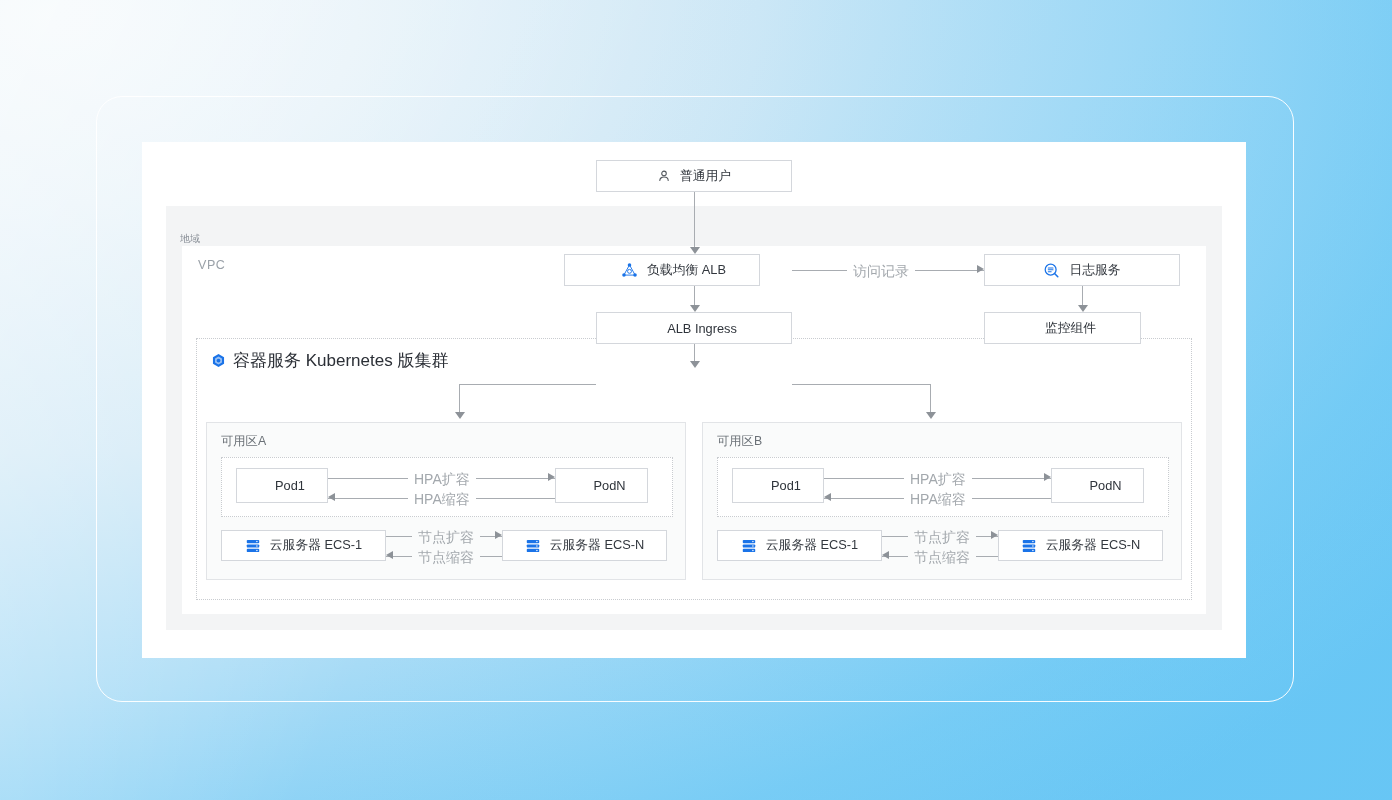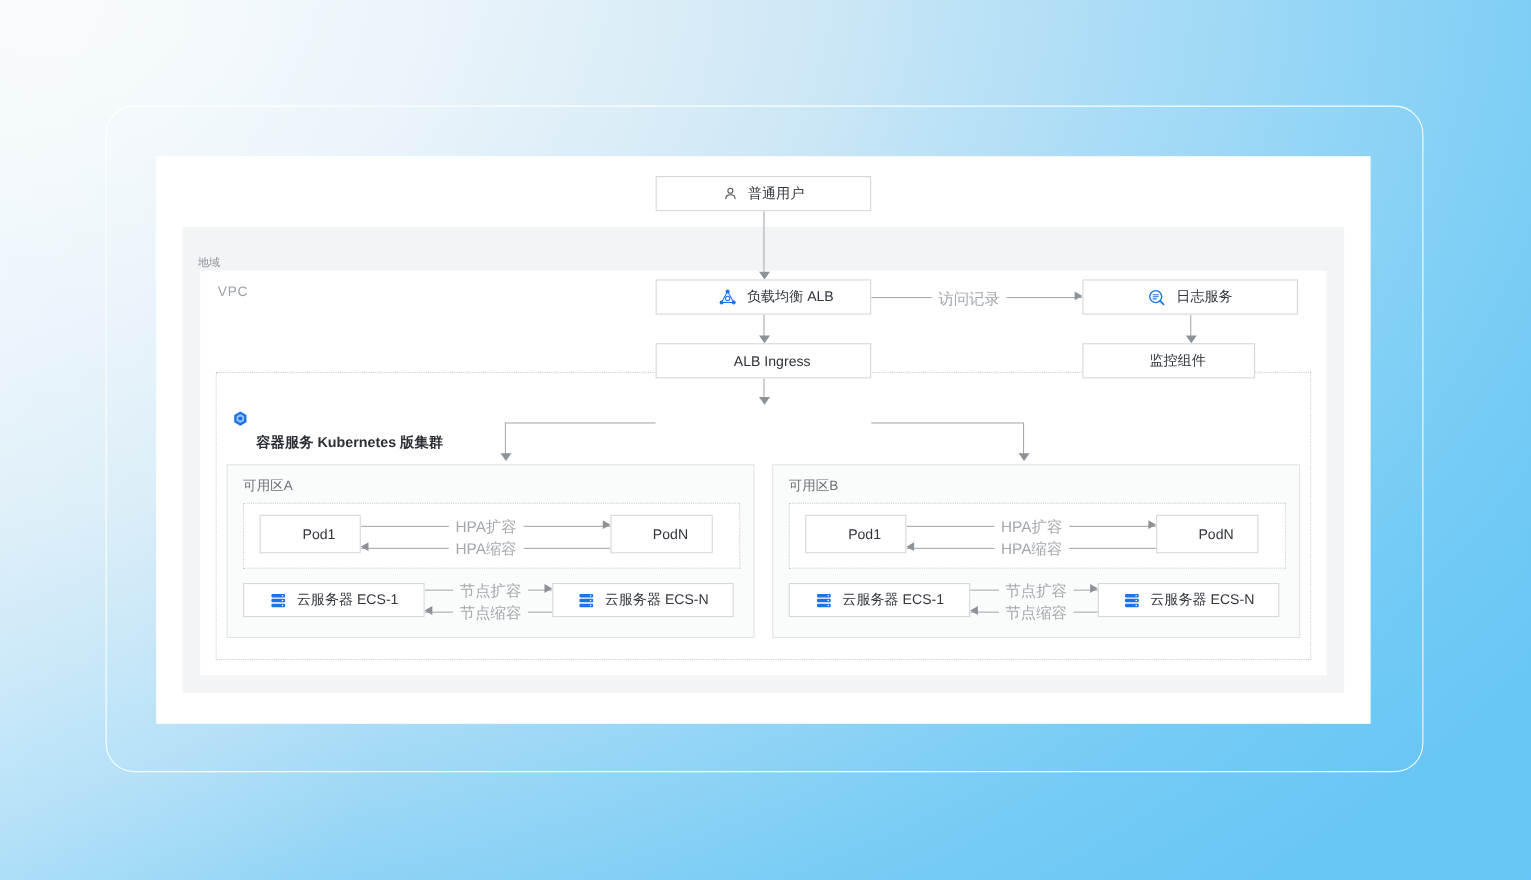--- a/index.html
+++ b/index.html
@@ -30,21 +30,21 @@
   .region-label{position:absolute;left:14px;top:10px;font-size:10px;color:#888e96;margin-top:16px;}
 
   
   .vpc{position:absolute;left:16px;top:40px;width:1024px;height:368px;background:#fff;}
   .vpc-label{position:absolute;left:16px;top:12px;font-size:12.5px;color:#9aa1a8;letter-spacing:.6px;}
 
   
   .cluster{position:absolute;left:14px;top:92px;width:994px;height:260px;
     border:1px dotted #c9ccd0;}
   .cluster-head{position:absolute;left:14px;top:10px;display:flex;align-items:center;gap:7px;}
-  .cluster-title{font-size:13px;color:#2b2f36;font-weight:bold;margin-top:44px;}
+  .cluster-title{font-size:17px;color:#2b2f36;font-weight:normal;}
 
   .box{position:absolute;background:#fff;border:1px solid #d4d7dc;
     display:flex;align-items:center;justify-content:center;gap:9px;
     font-size:12.8px;color:#32373e;box-sizing:border-box;z-index:8;}
   .box.plain{color:#2f343b;padding-left:16px;}
 
   .z-zone{position:absolute;border:1px solid #e2e4e7;background:#fafbfb;z-index:6;}
   .zone-label{position:absolute;left:14px;top:10px;font-size:12.3px;color:#6b7177;}
   .pods{position:absolute;border:1px dotted #c9ccd0;background:#fff;}
 
@@ -95,21 +95,21 @@
               <polygon points="10,4.6 14.6,7.2 14.6,12.8 10,15.4 5.4,12.8 5.4,7.2" fill="#fff" opacity=".55"></polygon>
               <circle cx="10" cy="10" r="2.5" fill="#1a73e8"></circle>
             </svg>
           </span>
           <span class="cluster-title">容器服务 Kubernetes 版集群</span>
         </div>
       </div>
     </div>
   </div>
 
-  <div class="box" style="left:596px;top:254px;width:196px;height:32px;padding-left:23px;">
+  <div class="box" style="left:564px;top:254px;width:196px;height:32px;padding-left:23px;">
     <span class="ico">
       <svg width="17" height="17" viewBox="0 0 20 20">
         <path d="M10 3.4 L16.6 15.4 L3.4 15.4 Z" fill="none" stroke="#1a73e8" stroke-width="1.1"></path>
         <circle cx="10" cy="3.6" r="2.1" fill="#1a73e8"></circle>
         <circle cx="3.5" cy="15.3" r="2.1" fill="#1a73e8"></circle>
         <circle cx="16.5" cy="15.3" r="2.1" fill="#1a73e8"></circle>
         <circle cx="10" cy="11" r="2.3" fill="none" stroke="#1a73e8" stroke-width="1.1"></circle>
       </svg>
     </span>
     <span>负载均衡 ALB</span>

